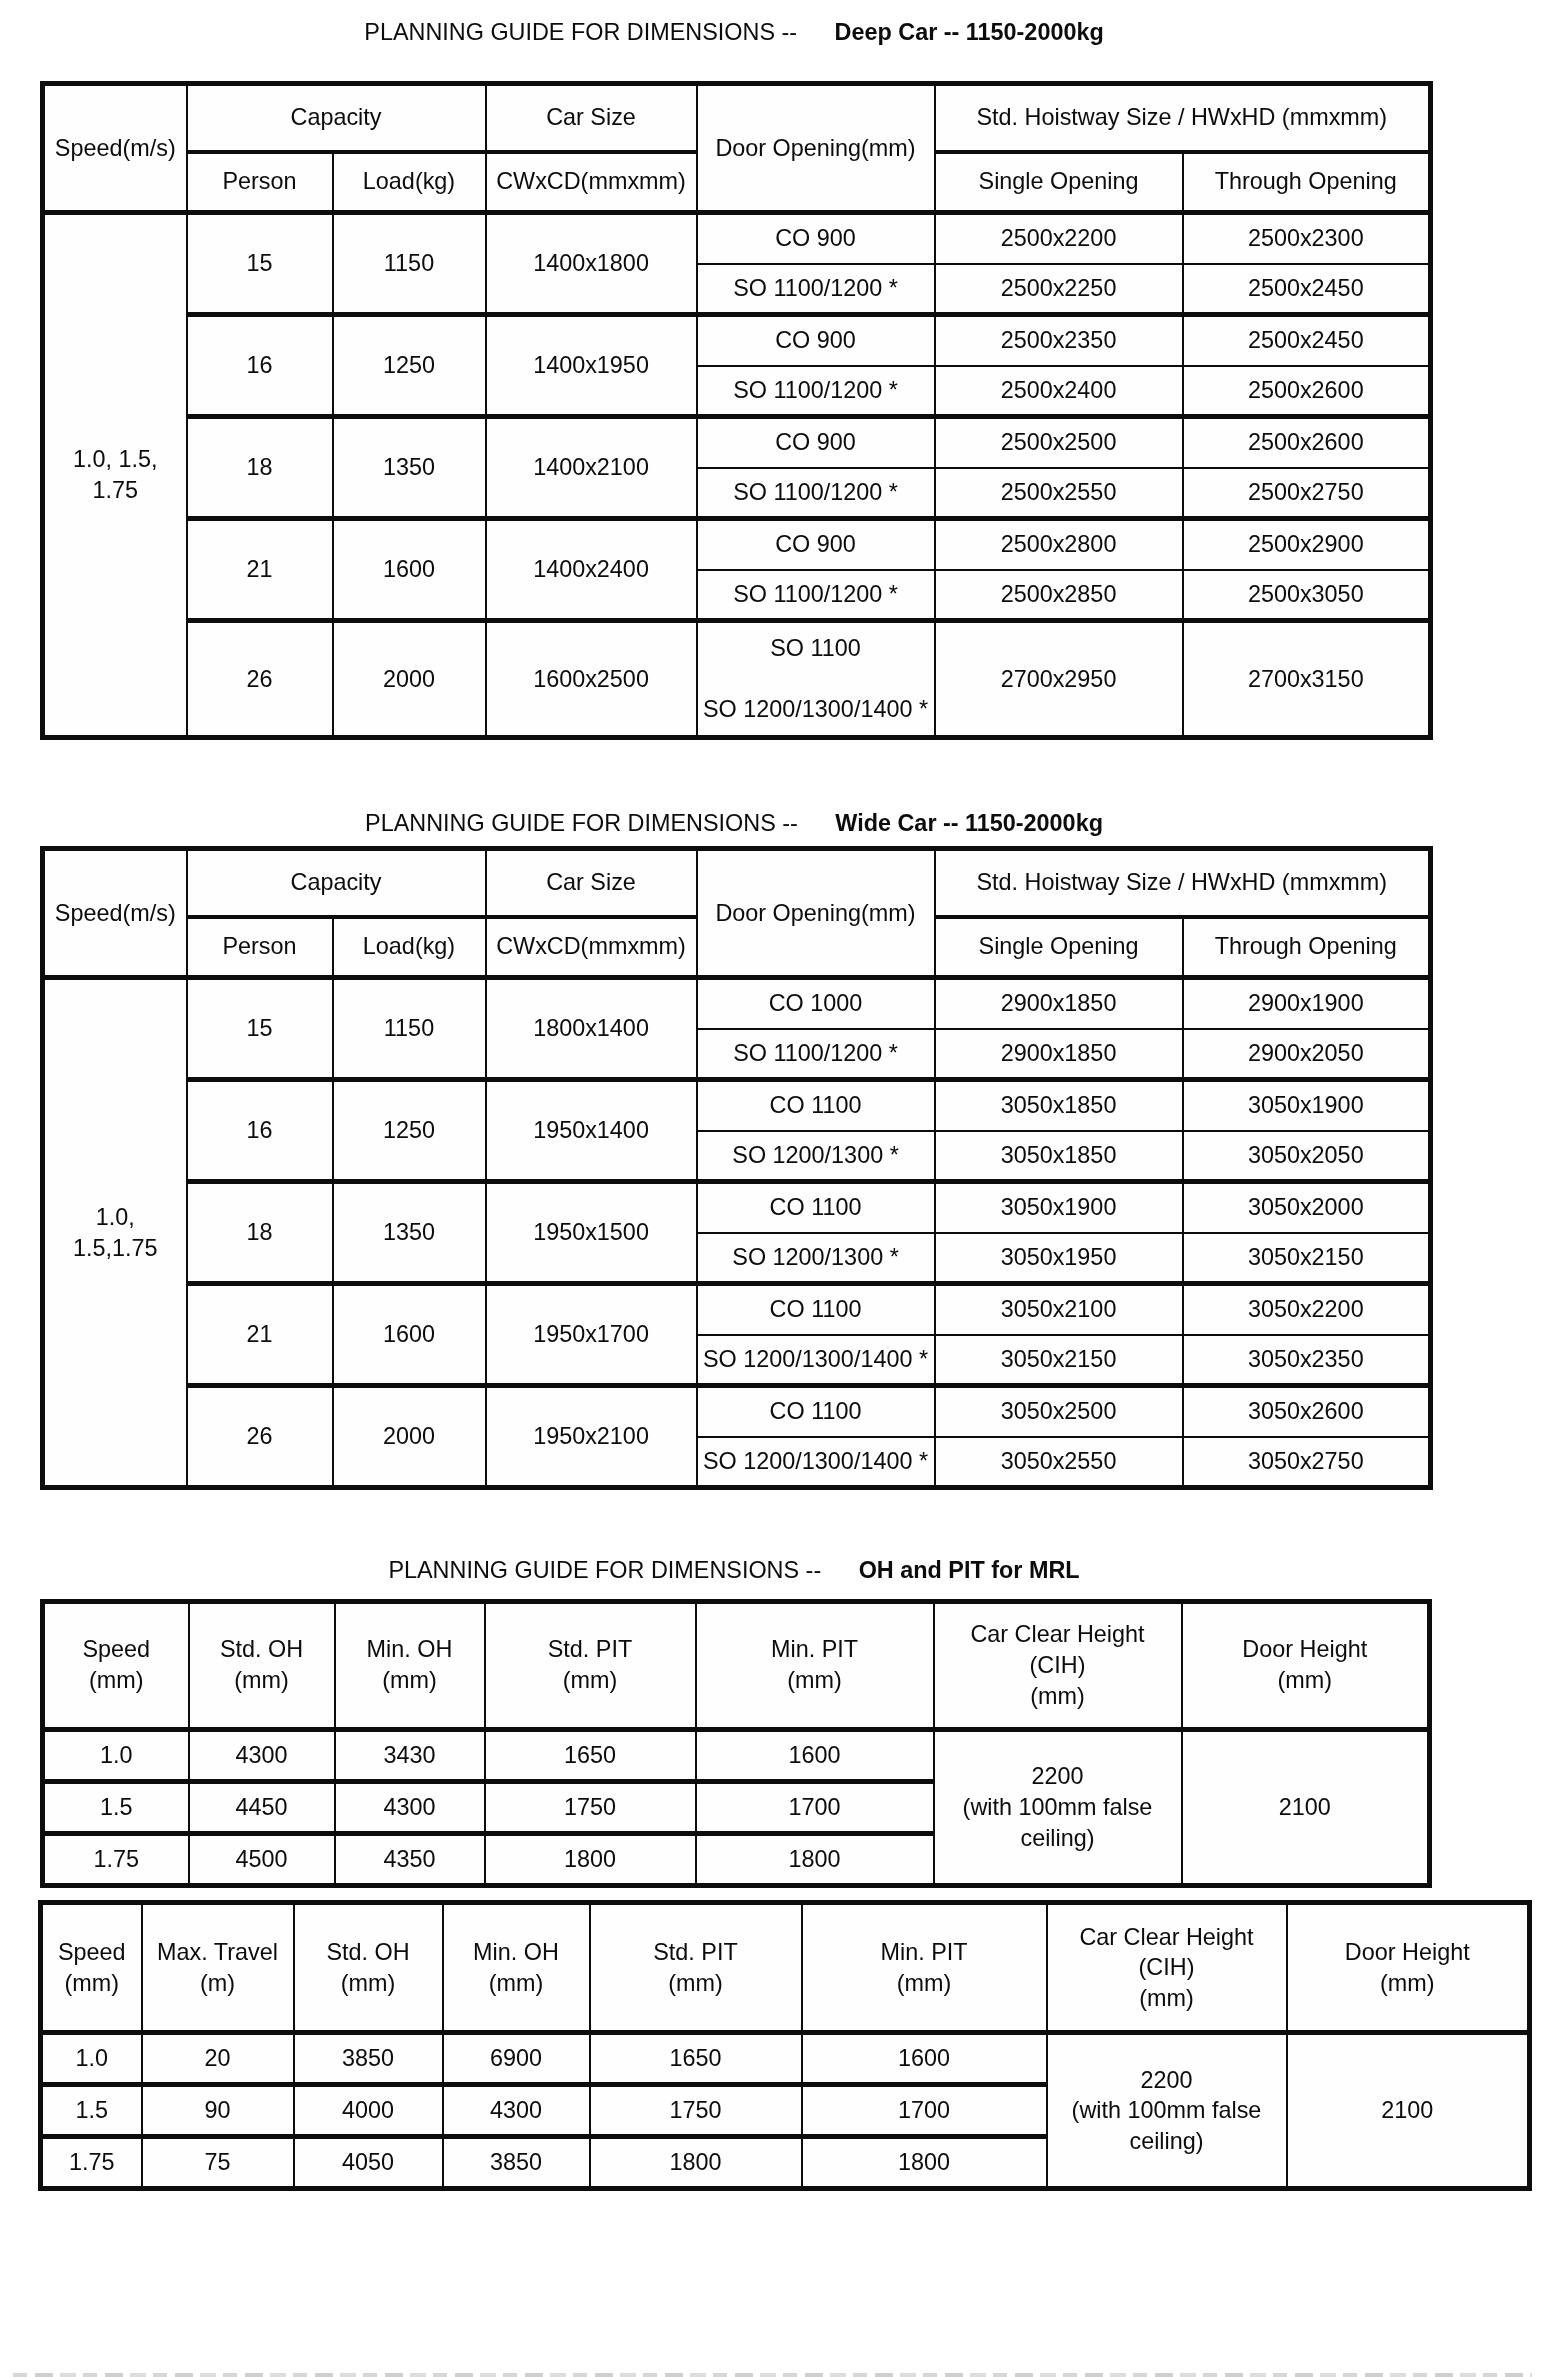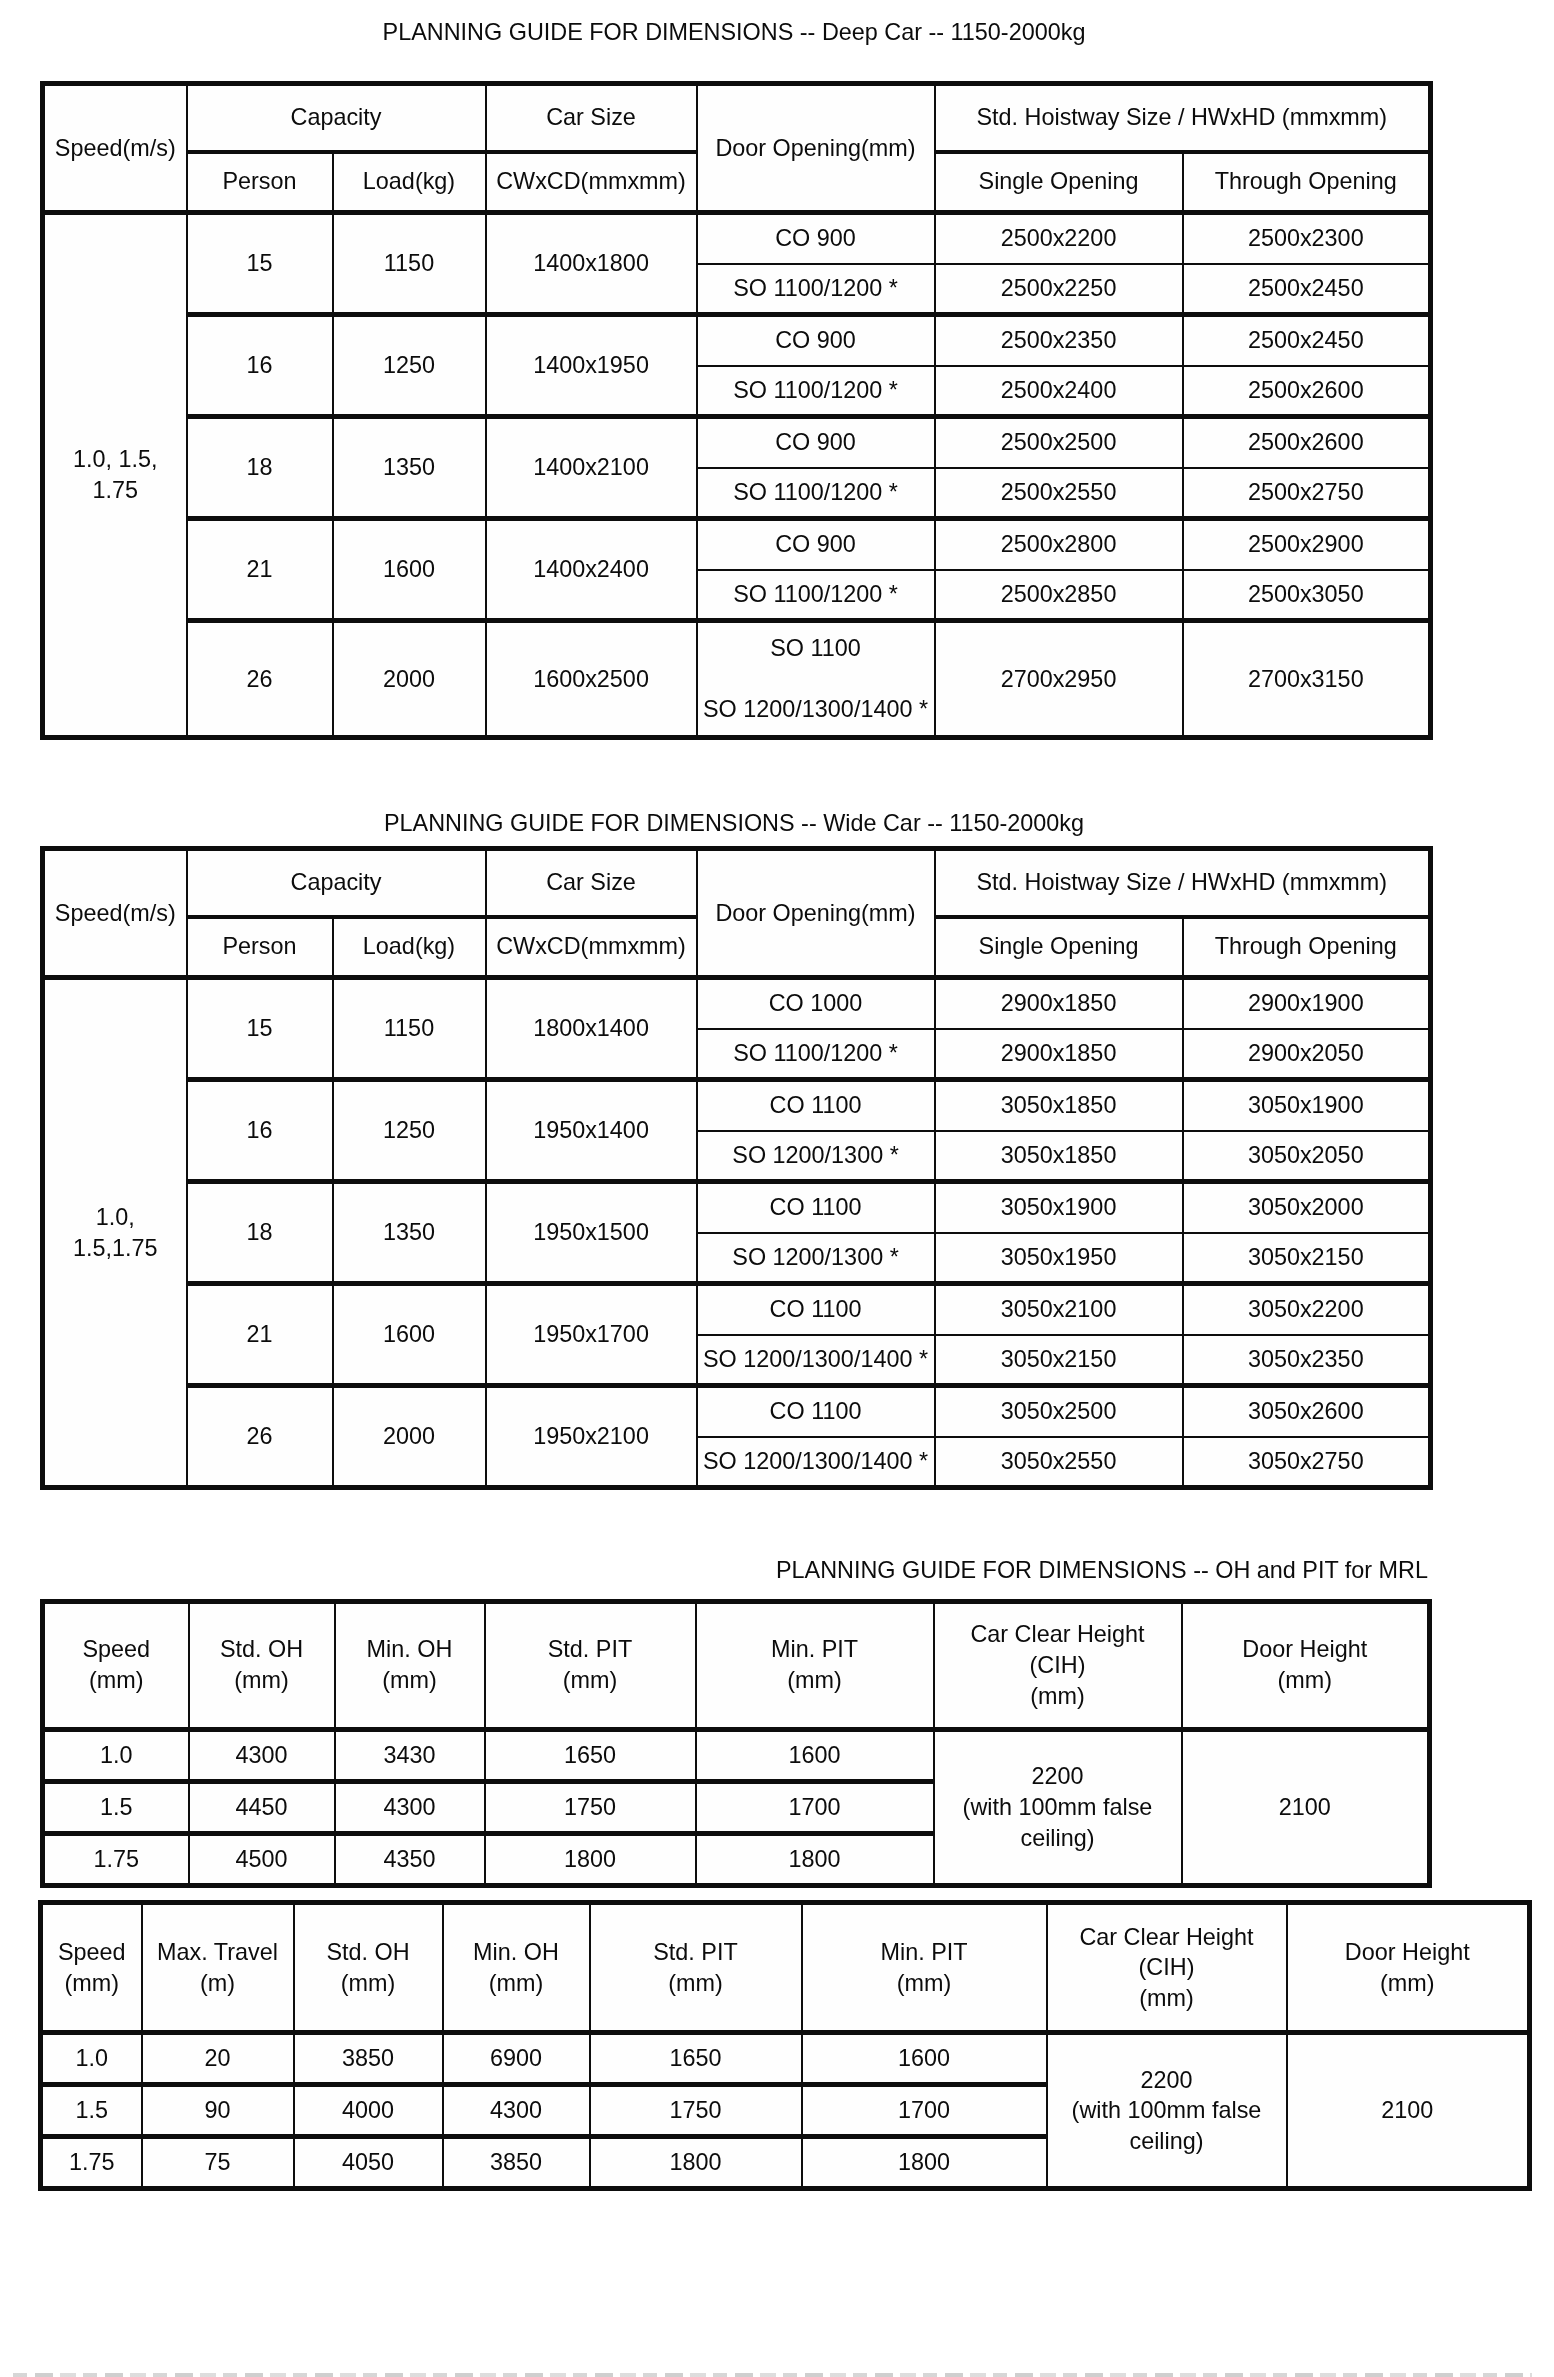--- a/index.html
+++ b/index.html
@@ -9,21 +9,21 @@
     background:#ffffff;
     font-family:"Liberation Sans",sans-serif;
     color:#0c0c0c;
     overflow:hidden;
   }
   .title{
     font-size:23.4px;line-height:31px;
     text-align:center;
     white-space:nowrap;
   }
-  .title .bold{font-weight:400;}
+  .title .bold{font-weight:700;margin-left:31px;}
   .w1545{width:1388px;margin-left:40px;}
   .w1657{width:1489px;margin-left:38px;}
   table{
     border-collapse:collapse;
     table-layout:fixed;
     border:5.4px solid #0d0d0d;
     background:#fefefe;
   }
   th,td{
     border:2.7px solid #0d0d0d;
@@ -37,21 +37,21 @@
   }
   thead tr:first-child th{border-bottom-width:4.5px;}
   tbody tr:first-child td{border-top-width:5.4px;}
   tr.sep td{border-top-width:5.4px;}
 
   
   #title0{margin-top:17px;}
   #t0{margin-top:33px;}
   #title1{margin-top:68px;}
   #t1{margin-top:7.2px;}
-  #title2{margin-top:65px;text-align:right;}
+  #title2{margin-top:65px;}
   #t2{margin-top:12.6px;}
   #title3{margin-top:68px;}
   #t3{margin-top:12.6px;}
 
   
   #t0 thead tr:nth-child(1){height:68px;}
   #t0 thead tr:nth-child(2){height:61px;}
   #t0 tbody tr{height:51px;}
   #t0 tbody tr:last-child{height:117px;}
   #t1 thead tr:nth-child(1){height:68px;}

